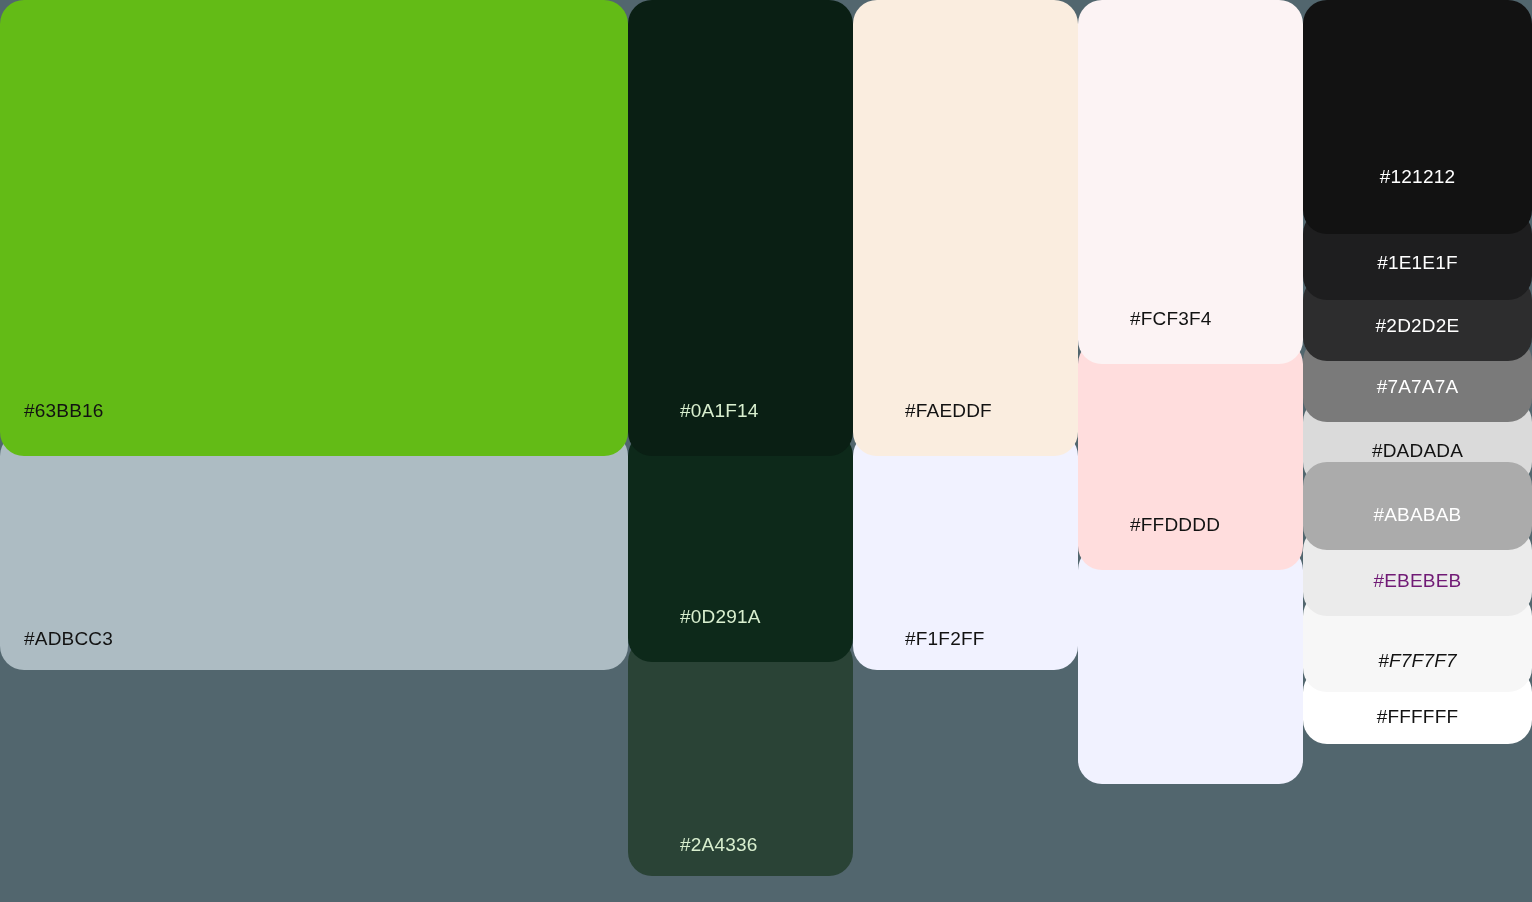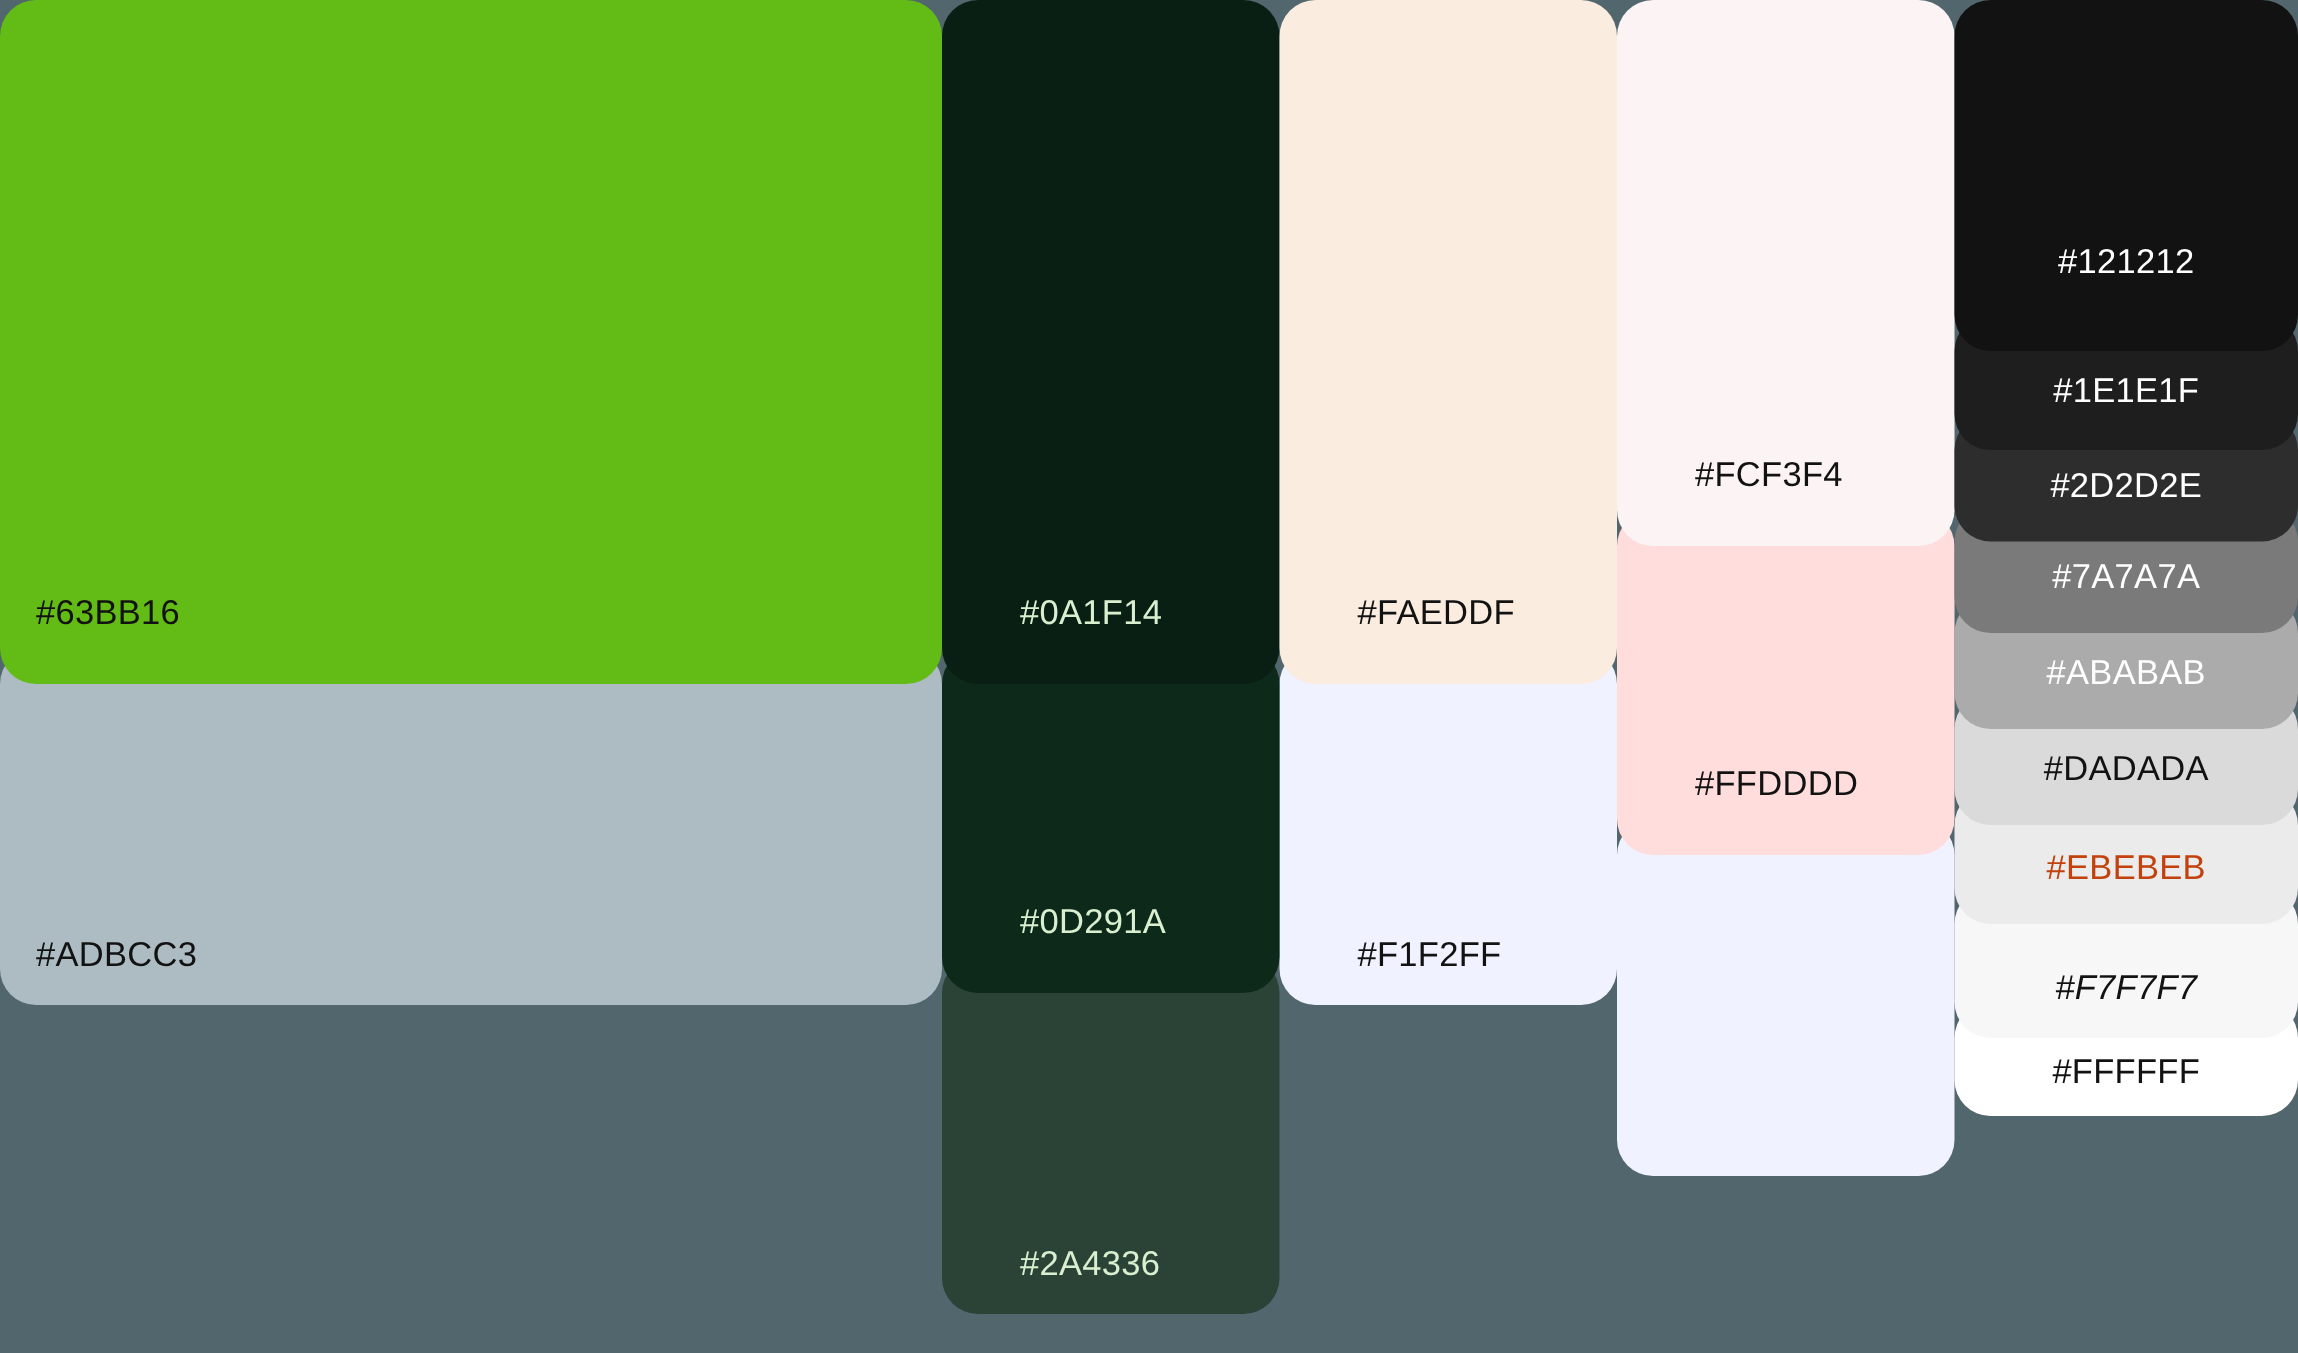--- a/index.html
+++ b/index.html
@@ -36,21 +36,21 @@
     border-radius: 24px;
     flex: 0 0 auto;
     overflow: visible;
   }
 
   
   .swatch-label {
     position: absolute;
     left: 24px;
     bottom: 36px;
-    font-size: 23px;
+    font-size: 19px;
     line-height: 1;
     letter-spacing: 0.2px;
     white-space: nowrap;
   }
 
   .col-centered .swatch-label {
     left: 0;
     right: 0;
     text-align: center;
   }
@@ -109,28 +109,28 @@
       </div>
       <div class="swatch" style="background: rgb(30, 30, 31); height: 90px; border-radius: 24px; z-index: 8; margin-top: -24px;">
         <span class="swatch-label" style="color: rgb(255, 255, 255); bottom: 28px;">#1E1E1F</span>
       </div>
       <div class="swatch" style="background: rgb(45, 45, 46); height: 85px; border-radius: 24px; z-index: 7; margin-top: -24px;">
         <span class="swatch-label" style="color: rgb(255, 255, 255); bottom: 26px;">#2D2D2E</span>
       </div>
       <div class="swatch" style="background: rgb(122, 122, 122); height: 85px; border-radius: 24px; z-index: 6; margin-top: -24px;">
         <span class="swatch-label" style="color: rgb(255, 255, 255); bottom: 26px;">#7A7A7A</span>
       </div>
+      <div class="swatch" style="background: rgb(218, 218, 218); height: 88px; border-radius: 24px; z-index: 4; margin-top: -24px;">
+        <span class="swatch-label" style="color: rgb(18, 18, 18); bottom: 26px;">#DADADA</span>
+      </div>
       <div class="swatch" style="background: rgb(171, 171, 171); height: 88px; border-radius: 24px; z-index: 5; margin-top: -24px;">
         <span class="swatch-label" style="color: rgb(255, 255, 255); bottom: 26px;">#ABABAB</span>
       </div>
-      <div class="swatch" style="background: rgb(218, 218, 218); height: 88px; border-radius: 24px; z-index: 4; margin-top: -24px;">
-        <span class="swatch-label" style="color: rgb(18, 18, 18); bottom: 26px;">#DADADA</span>
-      </div>
       <div class="swatch" style="background: rgb(235, 235, 235); height: 90px; border-radius: 24px; z-index: 3; margin-top: -24px;">
-        <span class="swatch-label" style="color: #c2410c; bottom: 26px;">#EBEBEB</span>
+        <span class="swatch-label" style="color: #701a75; bottom: 26px;">#EBEBEB</span>
       </div>
       <div class="swatch" style="background: rgb(247, 247, 247); height: 100px; border-radius: 24px; z-index: 2; margin-top: -24px;">
         <span class="swatch-label" style="color: rgb(18, 18, 18); bottom: 22px; font-style: italic;">#F7F7F7</span>
       </div>
       <div class="swatch" style="background: rgb(255, 255, 255); height: 76px; border-radius: 24px; z-index: 1; margin-top: -24px; padding-left: 40px;">
         <span class="swatch-label" style="color: rgb(18, 18, 18); bottom: 18px;">#FFFFFF</span>
       </div>
     </div>
   </div>
 

